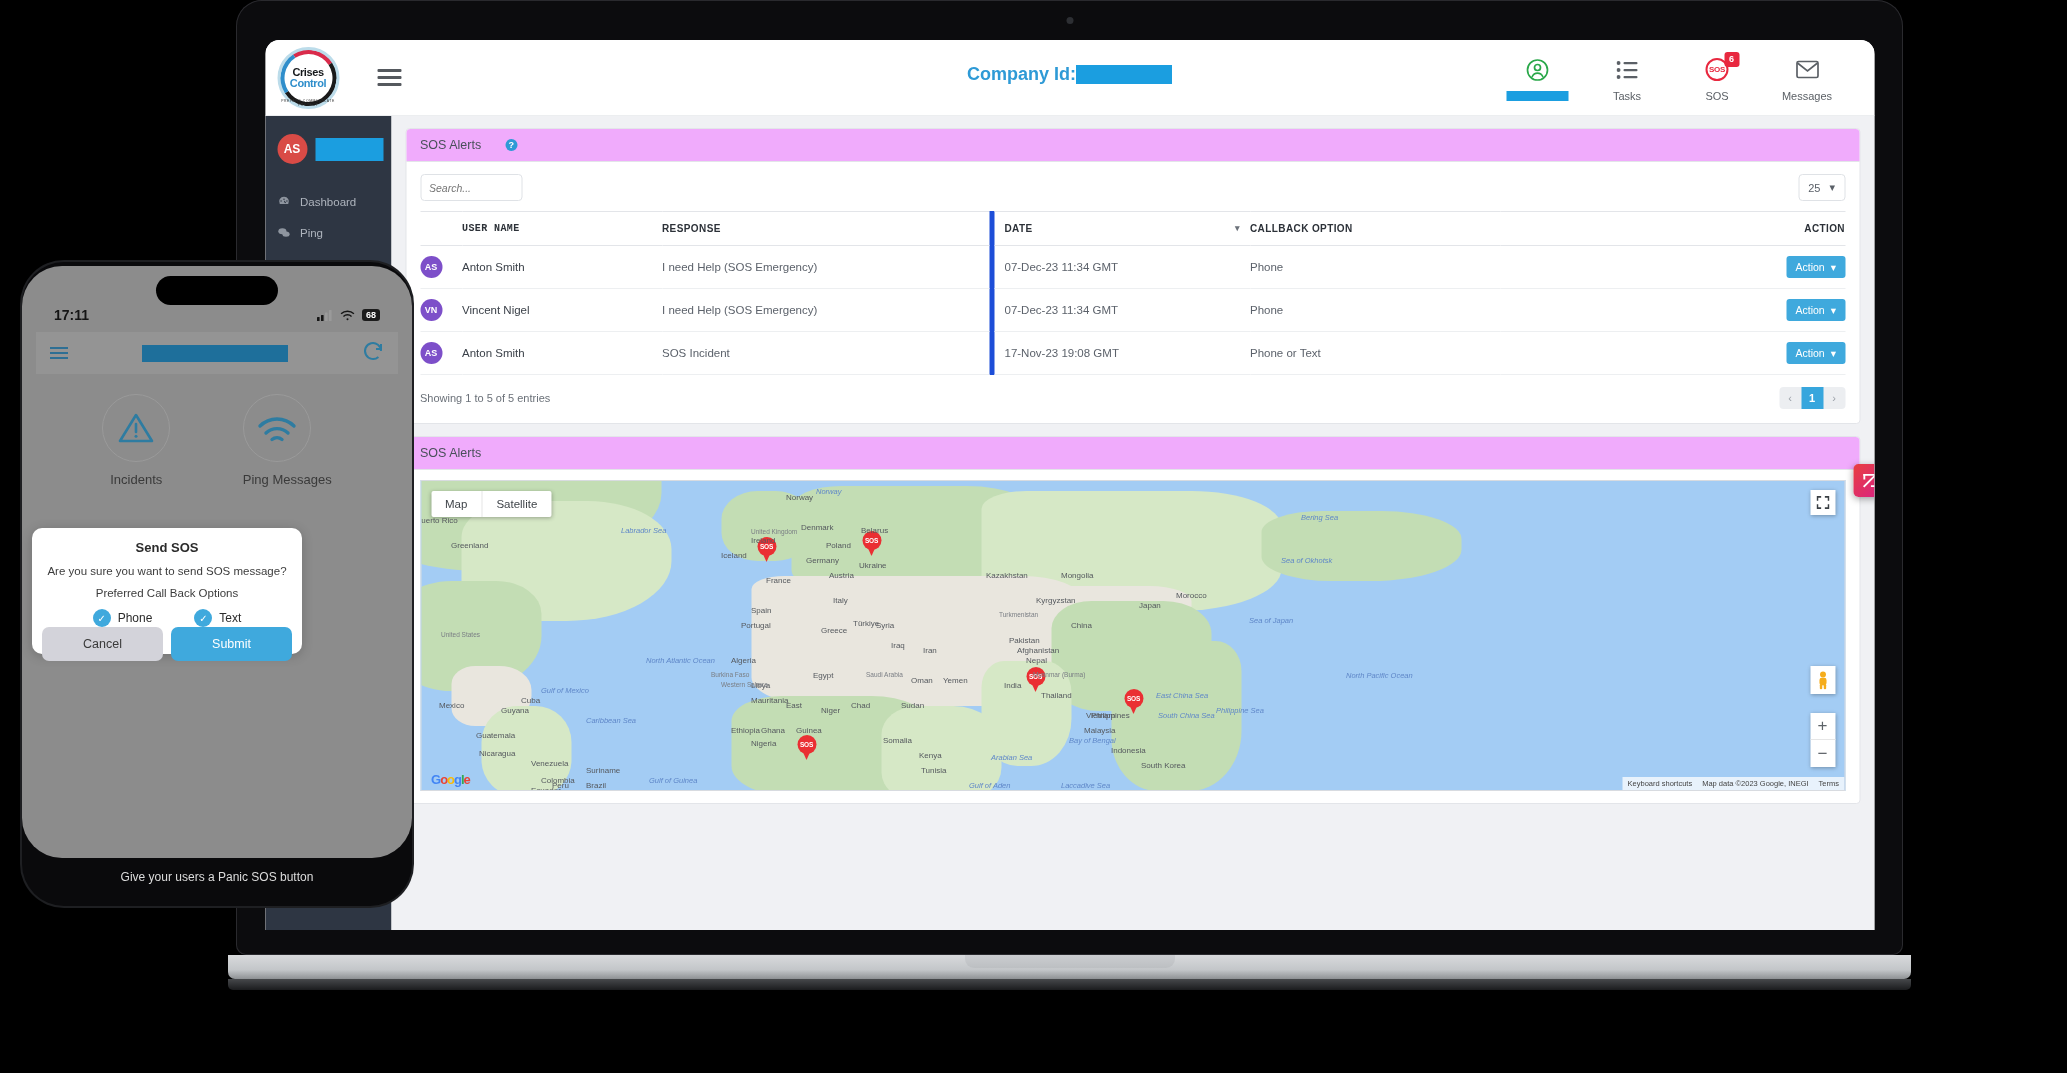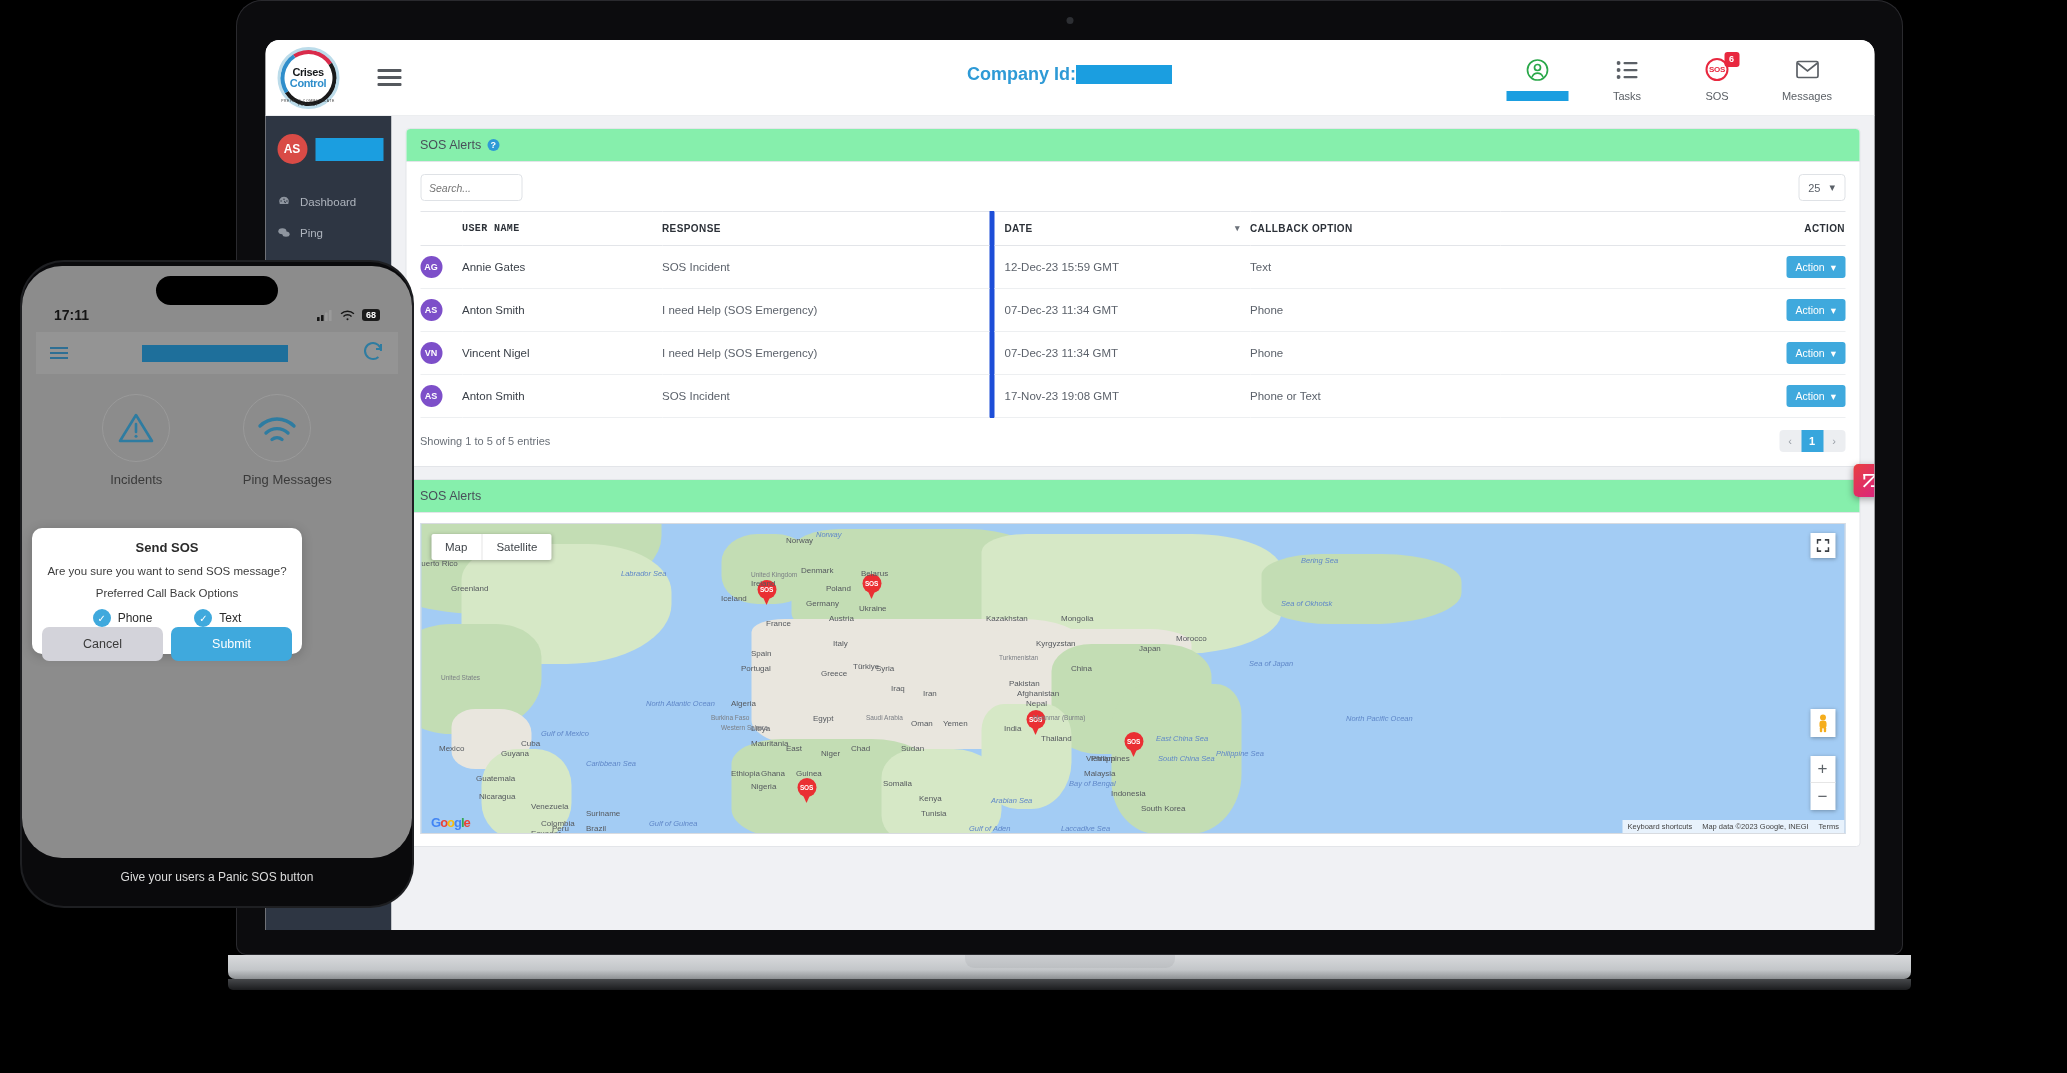--- a/index.html
+++ b/index.html
@@ -119,23 +119,23 @@
   .side-ico { width:14px; display:flex; align-items:center; justify-content:center; color:#8e959f; }
   .side-chev { position:absolute; right: 12px; top: 180px; color:#aeb4bd; font-size: 12px; }
 
   
   .main {
     position:absolute; left:126px; top:76px; width: 1483px; height: 814px;
     background:#f0f1f4; padding: 12px 14px 0 14px; overflow:hidden;
   }
   .card { background:#fff; border:1px solid #e3e5e9; border-radius:4px; margin-bottom: 12px; }
   .card-head {
-    background:#86efac; border-bottom:1px solid #e3e5e9;
+    background:#f0abfc; border-bottom:1px solid #e3e5e9;
     padding: 9px 14px; font-size: 12.5px; color:#49505a;
-    display:flex; align-items:center; gap:6px; border-radius:4px 4px 0 0;
+    display:flex; align-items:center; gap:24px; border-radius:4px 4px 0 0;
   }
   .help-ico {
     width:12px; height:12px; border-radius:50%; background:#2e9ad6; color:#fff;
     font-size:9px; font-weight:bold; display:inline-flex;
     align-items:center; justify-content:center;
   }
   .card-body { padding: 12px 14px 8px 14px; }
 
   .tbl-controls { display:flex; align-items:center; justify-content:space-between; margin-bottom: 10px; }
   .search-input {
@@ -427,33 +427,20 @@
                   <th class="c-resp">RESPONSE</th>
                   <th class="c-date">
                     <span>DATE</span>
                     <span class="sort-chev">▾</span>
                   </th>
                   <th class="c-cb">CALLBACK OPTION</th>
                   <th class="c-act">ACTION</th>
                 </tr>
               </thead>
               <tbody id="tbody">
-                  <tr>
-                    <td class="c-avatar">
-                      <div class="av-purple">AG</div>
-                    </td>
-                    <td class="c-user user-name">Annie Gates</td>
-                    <td class="c-resp">SOS Incident</td>
-                    <td class="c-date">12-Dec-23 15:59 GMT</td>
-                    <td class="c-cb">Text</td>
-                    <td class="c-act"><button class="action-btn">
-                        <span>Action</span>
-                        <span>▾</span>
-                      </button></td>
-                  </tr>
                   <tr>
                     <td class="c-avatar">
                       <div class="av-purple">AS</div>
                     </td>
                     <td class="c-user user-name">Anton Smith</td>
                     <td class="c-resp">I need Help (SOS Emergency)</td>
                     <td class="c-date">07-Dec-23 11:34 GMT</td>
                     <td class="c-cb">Phone</td>
                     <td class="c-act"><button class="action-btn">
                         <span>Action</span>

